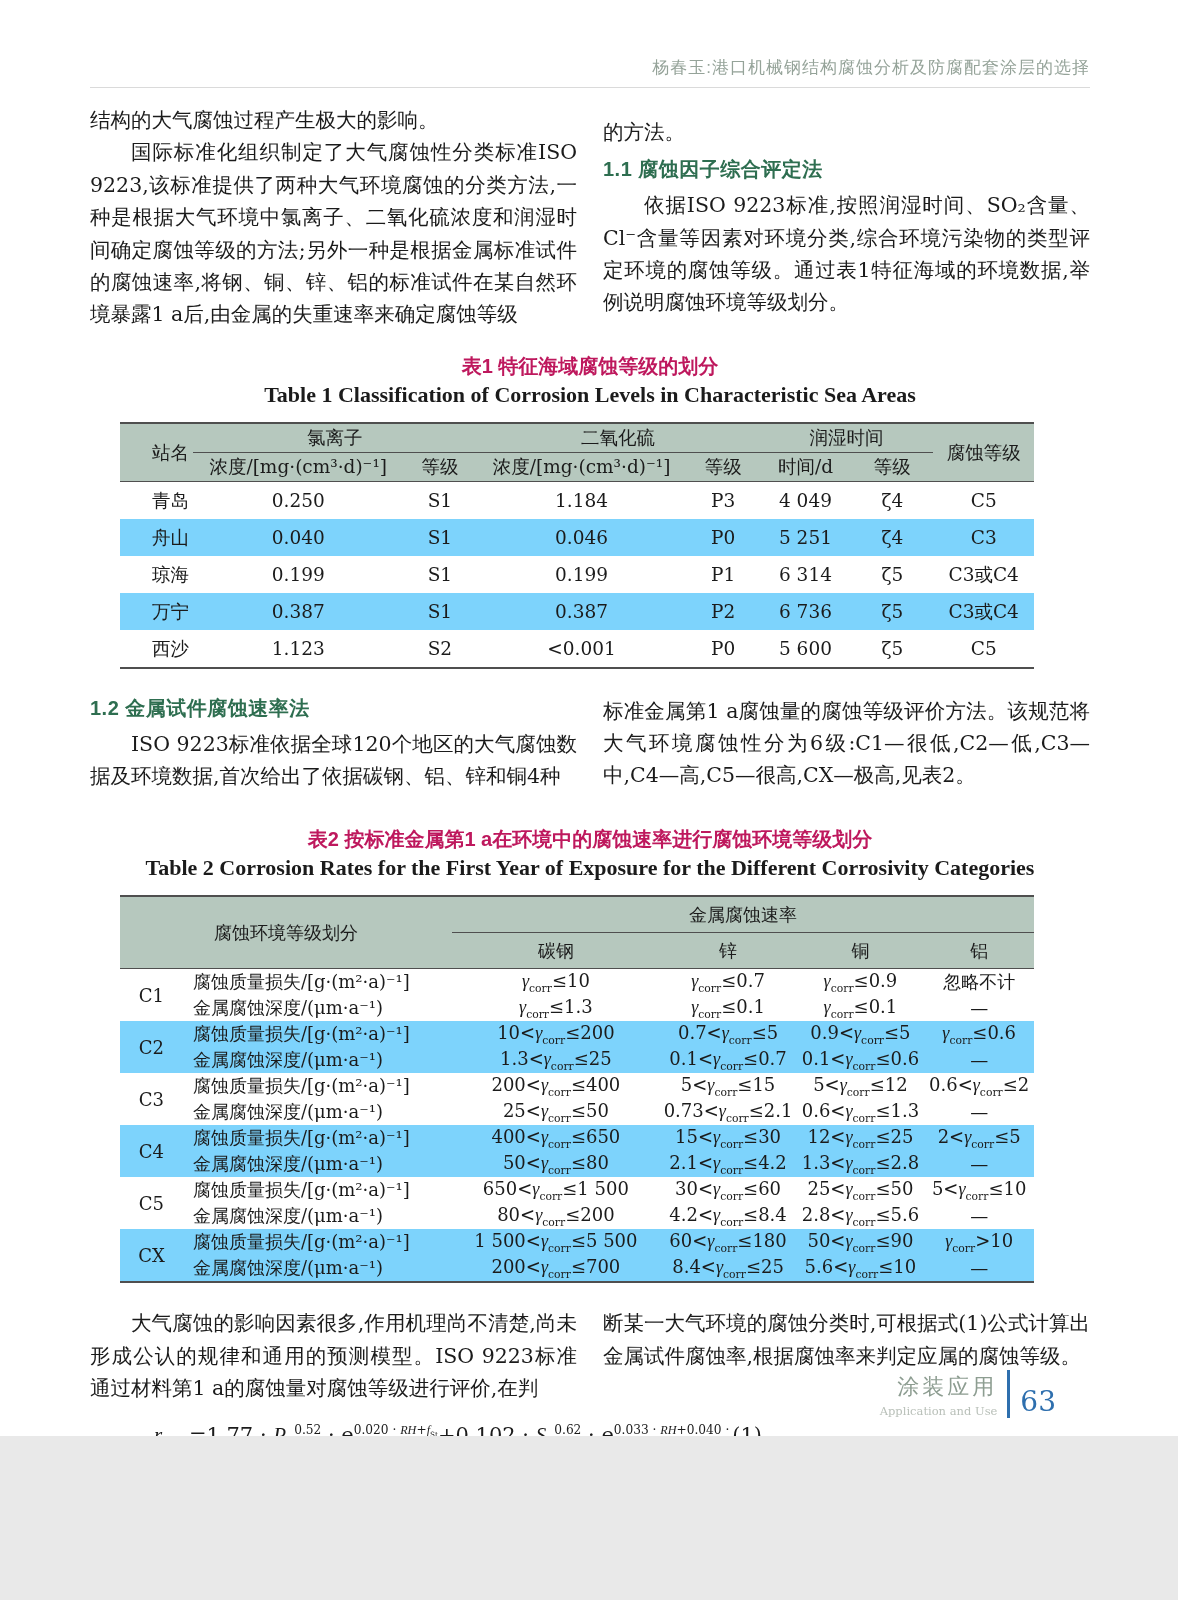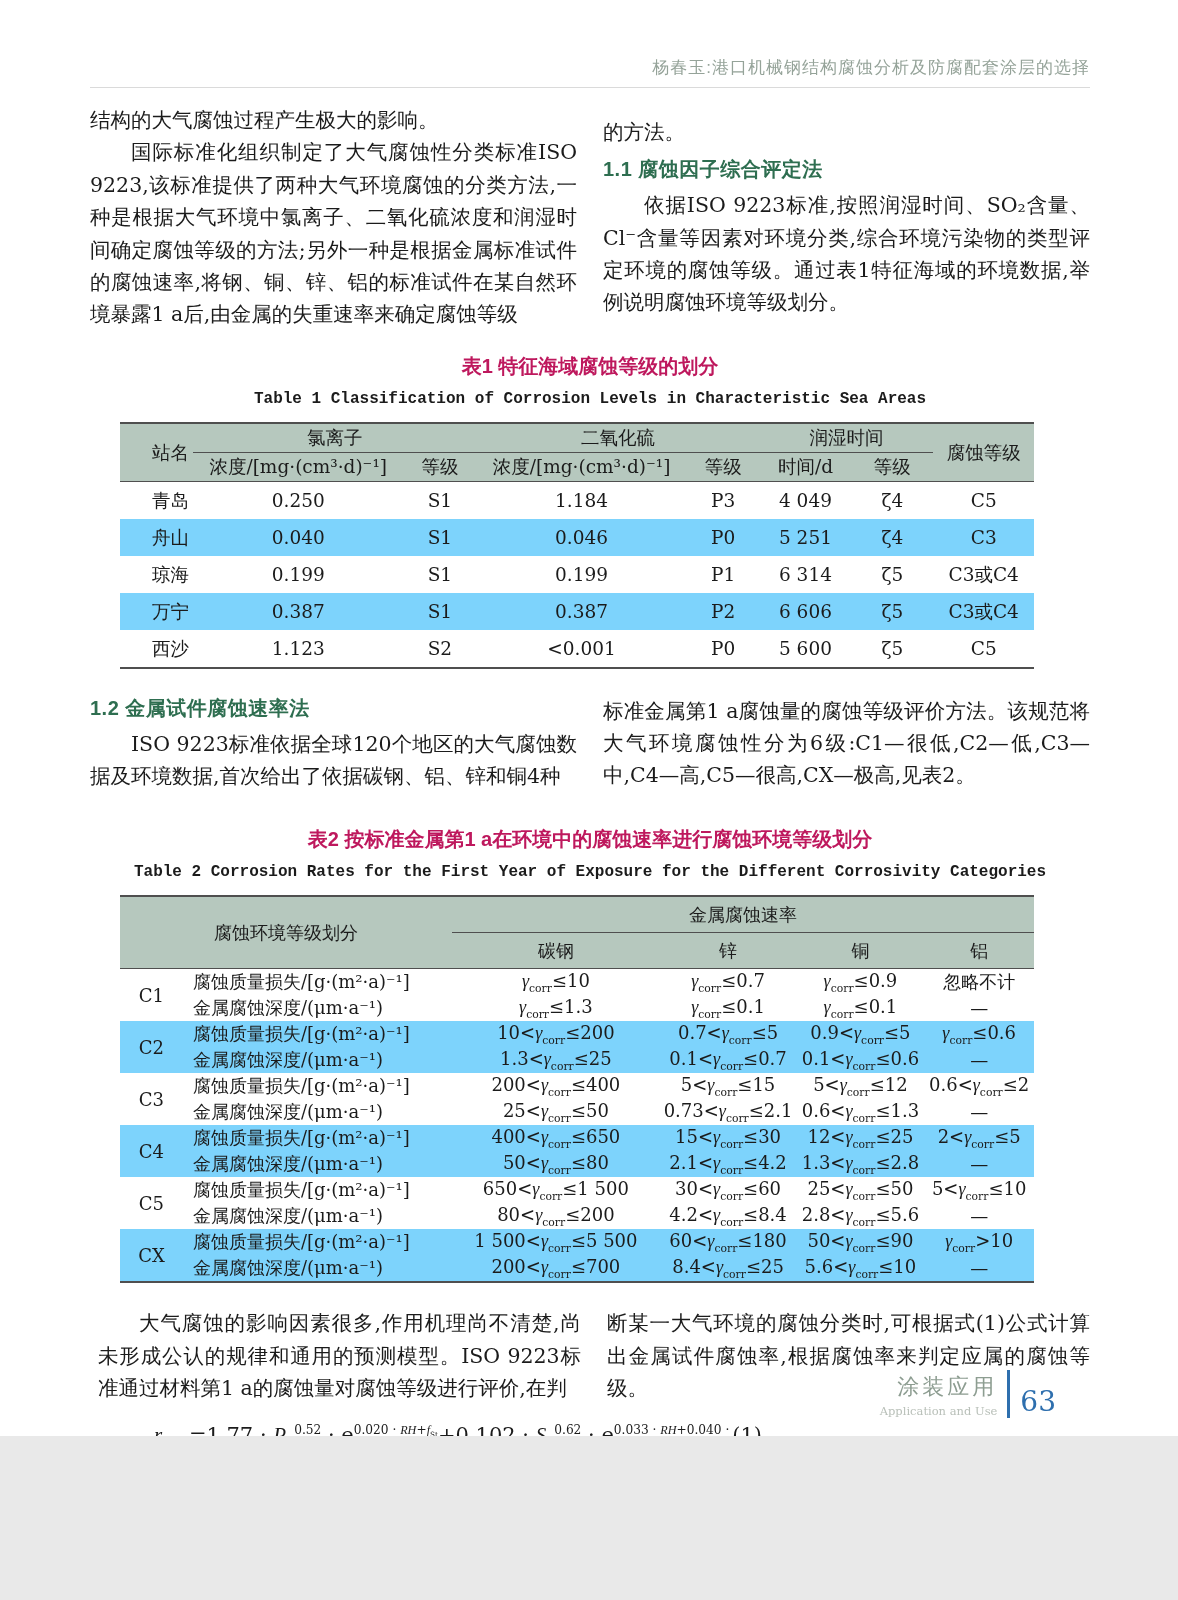--- a/index.html
+++ b/index.html
@@ -14,22 +14,22 @@
   .cols { display:flex; gap:26px; }
   .col { flex:1; min-width:0; }
   p.body { margin:0; font-size:20.5px; line-height:1.58; text-align:justify; }
   p.indent { text-indent:2em; }
   h3.sec { margin:8px 0 6px; font-family:"Liberation Sans",sans-serif; font-size:20px;
            color:#2e6e50; font-weight:bold; letter-spacing:0.5px; }
 
   .tbl-block { margin-top:22px; }
   .tbl-title-cn { text-align:center; font-weight:bold; font-size:20px;
                   font-family:"Liberation Sans",sans-serif; color:#be185d; }
-  .tbl-title-en { text-align:center; font-weight:bold; font-size:16px;
-                  font-family:Liberation Mono, monospace; margin-top:10px; }
+  .tbl-title-en { text-align:center; font-weight:bold; font-size:22px;
+                  font-family:Liberation Serif, serif; margin-top:2px; }
   .twrap { margin:14px 56px 0 30px; }
 
   table { border-collapse:collapse; width:100%; }
   .t1, .t2 { border-top:2px solid #4f4f4f; border-bottom:2px solid #4f4f4f; font-size:18.5px; }
   .t1 tbody, .t2 tbody { border-top:1px solid #4f4f4f; }
   th { font-weight:normal; }
   thead th { background:#b6c8be; }
   .t1 th, .t1 td { padding:0 4px; text-align:center; }
   .t1 thead th { height:28px; }
   .t1 td { height:37px; }
@@ -143,21 +143,21 @@
               <td>6 314</td>
               <td>ζ5</td>
               <td>C3或C4</td>
             </tr>
             <tr class="sh">
               <td class="left">万宁</td>
               <td>0.387</td>
               <td>S1</td>
               <td>0.387</td>
               <td>P2</td>
-              <td>6 606</td>
+              <td>6 736</td>
               <td>ζ5</td>
               <td>C3或C4</td>
             </tr>
             <tr>
               <td class="left">西沙</td>
               <td>1.123</td>
               <td>S2</td>
               <td>&lt;0.001</td>
               <td>P0</td>
               <td>5 600</td>
@@ -293,21 +293,21 @@
               <td>200&lt;<i>γ</i><sub>corr</sub>≤700</td>
               <td>8.4&lt;<i>γ</i><sub>corr</sub>≤25</td>
               <td>5.6&lt;<i>γ</i><sub>corr</sub>≤10</td>
               <td>—</td>
             </tr>
           </tbody>
         </table>
       </div>
     </div>
 
-    <div class="cols" style="margin-top:24px;margin-left:8px;">
+    <div class="cols" style="margin-top:24px;">
       <div class="col">
         <p class="body indent">大气腐蚀的影响因素很多,作用机理尚不清楚,尚未形成公认的规律和通用的预测模型。ISO 9223标准通过材料第1 a的腐蚀量对腐蚀等级进行评价,在判</p>
       </div>
       <div class="col">
         <p class="body">断某一大气环境的腐蚀分类时,可根据式(1)公式计算出金属试件腐蚀率,根据腐蚀率来判定应属的腐蚀等级。</p>
       </div>
     </div>
 
     <div class="formula-row">
       <span class="formula"><i>r</i><sub>corr</sub>=1.77 · <i>P</i><sub>d</sub><sup>0.52</sup> · e<sup>0.020 · <i>RH</i>+<i>f</i><sub>St</sub></sup>+0.102 · <i>S</i><sub>d</sub><sup>0.62</sup> · e<sup>0.033 · <i>RH</i>+0.040 · <i>T</i></sup></span>

